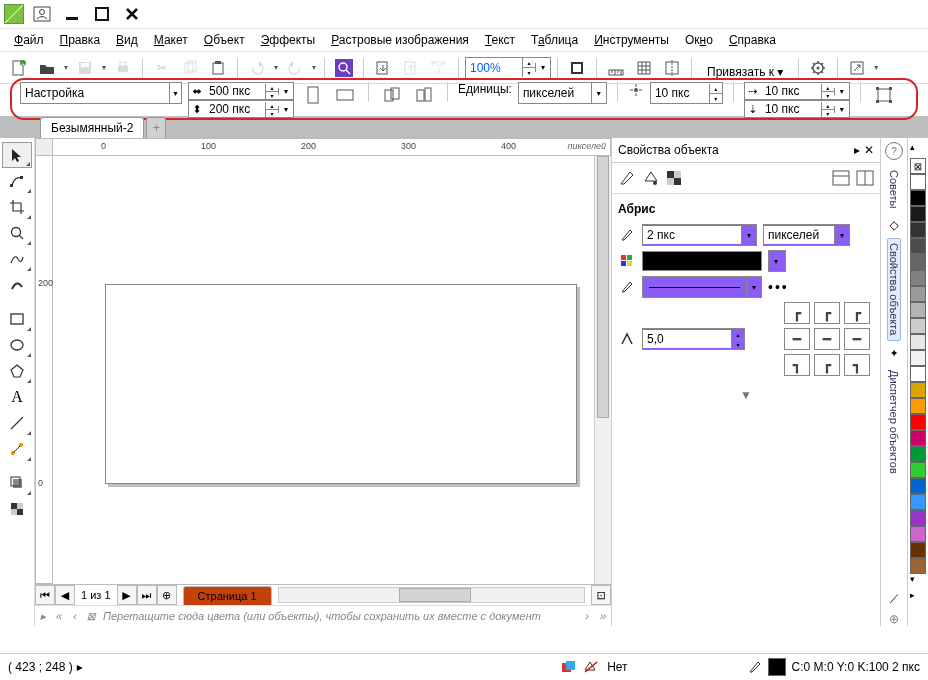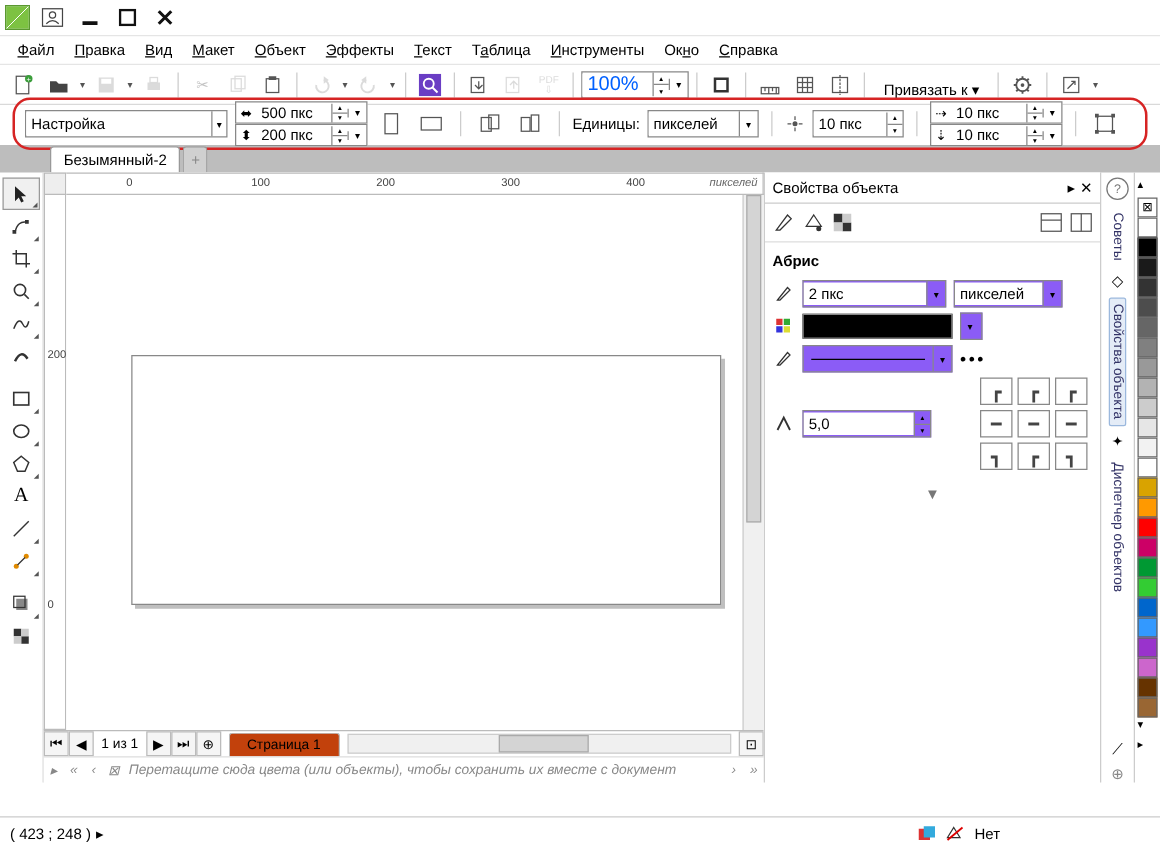--- a/index.html
+++ b/index.html
@@ -12,24 +12,24 @@
 .tbtn svg{display:block}
 .menu-bar{height:22px;display:flex;align-items:center;padding:0 8px;gap:4px;border-bottom:1px solid #e5e5e5}
 .menu-item{padding:2px 6px}
 .menu-item u{text-decoration:underline}
 .toolbar1{height:32px;display:flex;align-items:center;padding:0 6px;gap:2px;border-bottom:1px solid #d9d9d9;box-sizing:border-box}
 .tb-btn{width:26px;height:26px;display:flex;align-items:center;justify-content:center;color:#555}
 .tb-btn.dim{opacity:.35}
 .tb-sep{width:1px;height:20px;background:#ccc;margin:0 4px}
 .tb-drop{width:8px;display:flex;align-items:center;justify-content:center;font-size:8px;color:#555}
 .zoom-box{display:flex;align-items:center;border:1px solid #888;height:20px}
-.zoom-box input{border:0;width:48px;height:18px;font-size:16px;color:#0060ff;padding:0 4px;outline:none}
+.zoom-box input{border:0;width:48px;height:18px;font-size:12px;color:#0060ff;padding:0 4px;outline:none}
 .tb-text-btn{height:22px;padding:0 8px;display:flex;align-items:flex-end;border:1px solid transparent}
 .prop-row{height:32px;display:flex;align-items:center;gap:6px;padding:4px 10px 6px;box-sizing:border-box}
-.prop-outline{border:2px solid #d62424;border-radius:14px;padding:2px 8px;display:flex;align-items:center;gap:6px;height:34px;flex:1}
+.prop-outline{border:2px solid #d62424;border-radius:14px;padding:2px 8px;display:flex;align-items:flex-start;gap:6px;height:34px;flex:1}
 .combo{display:flex;align-items:center;border:1px solid #888;height:20px;background:#fff}
 .combo input{border:0;height:18px;padding:0 4px;font-size:12px;outline:none}
 .combo .dd{width:14px;height:20px;border-left:1px solid #888;display:flex;align-items:center;justify-content:center;font-size:8px}
 .spin{display:flex;flex-direction:column;border-left:1px solid #888}
 .spin div{width:12px;height:9px;border:1px solid #888;border-width:0 0 1px 0;font-size:6px;display:flex;align-items:center;justify-content:center}
 .spin div:last-child{border-bottom:0}
 .stacked{display:flex;flex-direction:column;gap:0}
 .stacked .combo{height:16px}
 .stacked .combo input{height:14px;width:52px}
 .stacked .combo .dd,.stacked .spin div{height:7px}
@@ -123,20 +123,21 @@
   </div>
 </div>
 
 <div class="menu-bar">
   <div class="menu-item"><u>Ф</u>айл</div>
   <div class="menu-item"><u>П</u>равка</div>
   <div class="menu-item"><u>В</u>ид</div>
   <div class="menu-item"><u>М</u>акет</div>
   <div class="menu-item"><u>О</u>бъект</div>
   <div class="menu-item"><u>Э</u>ффекты</div>
+  <div class="menu-item"><u>Р</u>астровые изображения</div>
   <div class="menu-item"><u>Т</u>екст</div>
   <div class="menu-item">Т<u>а</u>блица</div>
   <div class="menu-item"><u>И</u>нструменты</div>
   <div class="menu-item">Ок<u>н</u>о</div>
   <div class="menu-item"><u>С</u>правка</div>
 </div>
 
 <div class="toolbar1">
   <div class="tb-btn">
       <svg width="18" height="18">
@@ -708,13 +709,22 @@
       </span>
     <span>
         <svg width="18" height="14">
           <polygon points="7,2 12,10 2,10" fill="none" stroke="#333"></polygon>
           <line x1="2" y1="12" x2="14" y2="2" stroke="#d00" stroke-width="1.5"></line>
         </svg>
       </span>
     <span>Нет</span>
   </div>
   <div style="width:120px"></div>
+  <div class="seg">
+    <span>
+        <svg width="14" height="14">
+          <path d="M2 12 L10 2 L12 4 L4 12 Z" fill="none" stroke="#333"></path>
+        </svg>
+      </span>
+    <span class="sb-swatch"></span>
+    <span>C:0 M:0 Y:0 K:100   2 пкс</span>
+  </div>
 </div>
 
 </body></html>

